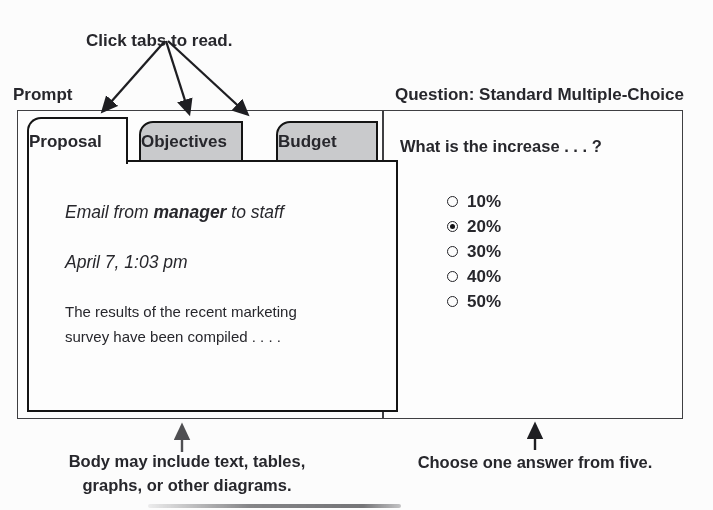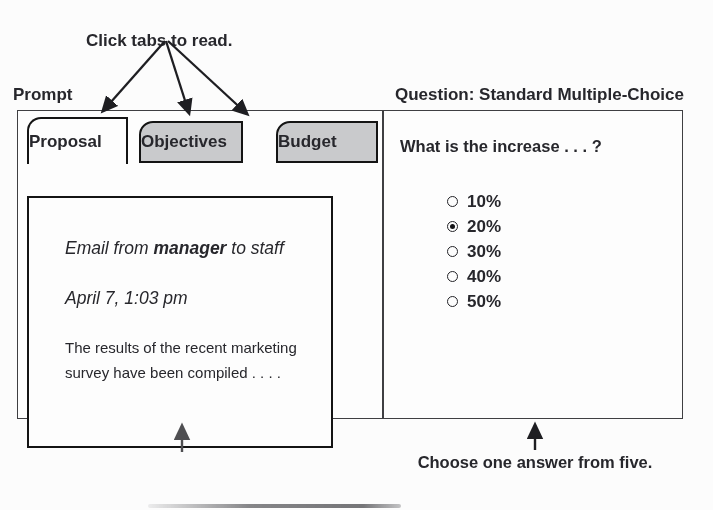--- a/index.html
+++ b/index.html
@@ -44,22 +44,22 @@
   }
   #tab-objectives{left:139px;width:104px;}
   #tab-budget{left:244px;width:102px;margin-left:32px;}
   .tab-active{
     background:#fdfdfd;
     border:2.5px solid #141414;border-bottom:none;
     left:27px;top:117px;width:101px;height:47px;z-index:3;
   }
 
   .folder-body{
-    position:absolute;left:27px;top:160px;width:306px;height:252px;
-    border:2.5px solid #141414;box-sizing:border-box;background:#fdfdfd;z-index:2;margin-top:36px;
+    position:absolute;left:27px;top:160px;width:371px;height:252px;
+    border:2.5px solid #141414;box-sizing:border-box;background:#fdfdfd;z-index:2;
   }
   .email-line{
     position:absolute;left:36px;top:40px;
     font-size:17.5px;font-style:italic;white-space:nowrap;
   }
   .email-line b{font-weight:700;}
   .date-line{
     position:absolute;left:36px;top:90px;
     font-size:17.5px;font-style:italic;white-space:nowrap;
   }
@@ -165,16 +165,20 @@
     <div class="opt">
       <span class="radio"></span>
       <span class="opt-label">40%</span>
     </div>
     <div class="opt">
       <span class="radio"></span>
       <span class="opt-label">50%</span>
     </div>
   </div>
 
+  <div class="caption caption-left">
+    <div>Body may include text, tables,</div>
+    <div>graphs, or other diagrams.</div>
+  </div>
   <div class="caption caption-right">Choose one answer from five.</div>
 
   <div class="smudge"></div>
 </div>
 
 </body></html>

